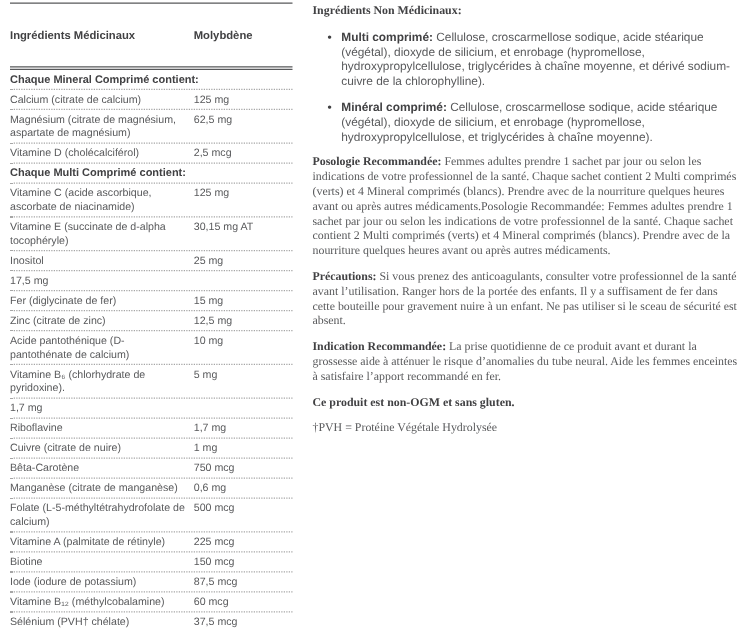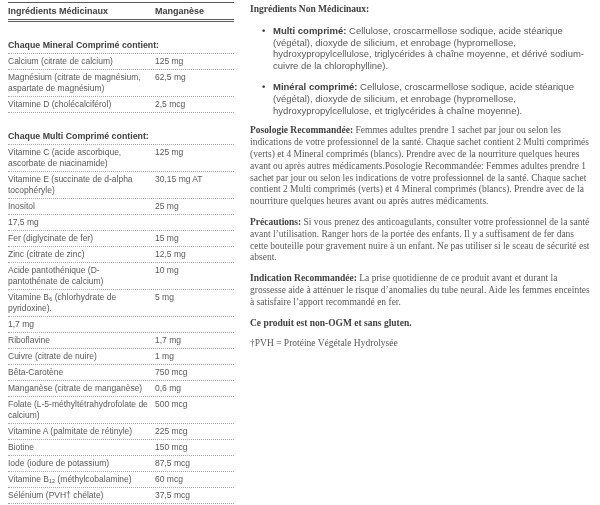--- a/index.html
+++ b/index.html
@@ -8,50 +8,50 @@
     font-family:"Liberation Sans","DejaVu Sans",sans-serif;
     color:#58595b;overflow:hidden;
   }
   b,.bold{color:#414143;font-weight:bold;}
 
   
   .ing-table{position:absolute;left:8px;top:2px;width:226px;}
   .thead{
     display:flex;align-items:center;
     border-top:1px solid #58595b;border-bottom:3px double #58595b;
-    padding:3px 0;font-size:9px;font-weight:bold;color:#414143;
+    padding:20px 0;font-size:9px;font-weight:bold;color:#414143;
   }
   .thead .col-name{width:147px;}
   .thead .col-qty{flex:1;}
   .row{
     display:flex;padding:2px 0;border-bottom:1px dotted #a6a6a6;
     font-size:8.5px;line-height:11px;
   }
-  .row.group{font-weight:bold;font-size:8.8px;color:#414143;margin-top:16px;}
+  .row.group{font-weight:bold;font-size:8.8px;color:#414143;}
   .cell-name{width:147px;padding-right:6px;box-sizing:border-box;}
   .cell-qty{flex:1;}
 
   
   .right-col{
     position:absolute;left:250px;top:4px;width:342px;
     font-size:9.5px;line-height:11.8px;
   }
   .right-col p{margin:0 0 9px 0;font-family:Liberation Serif, serif;}
   .bullet-item{display:flex;margin:0 0 9px 12px;}
   .bullet-glyph{width:11px;flex:none;color:#414143;font-weight:bold;}
   .bullet-body{flex:1;}
   .footnote{margin-top:2px;}
 </style>
 </head>
 <body>
 
 <div class="ing-table">
   <div class="thead">
     <span class="col-name">Ingrédients Médicinaux</span>
-    <span class="col-qty">Manganèse</span>
+    <span class="col-qty">Molybdène</span>
   </div>
   <div>
       <div class="row group">
         <span>Chaque Mineral Comprimé contient:</span>
       </div>
       <div class="row">
         <span class="cell-name">Calcium (citrate de calcium)</span>
         <span class="cell-qty">125 mg</span>
       </div>
       <div class="row">

